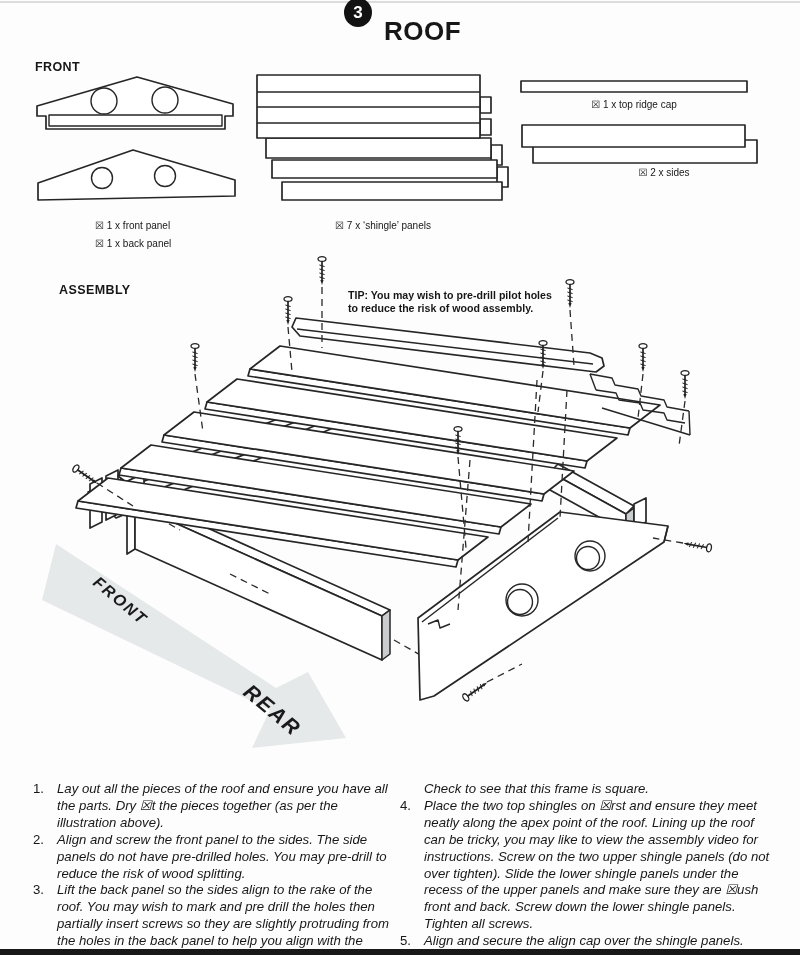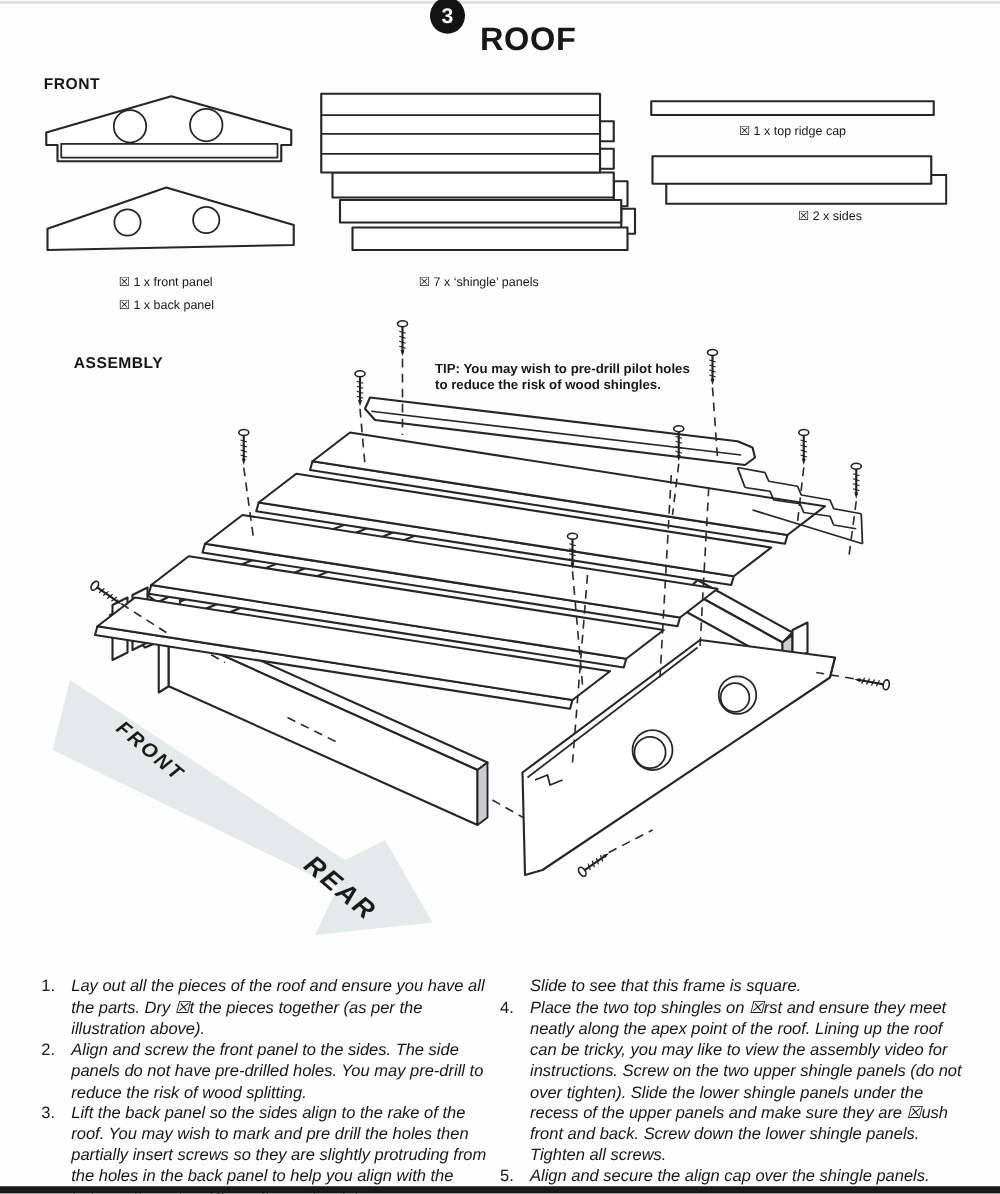--- a/index.html
+++ b/index.html
@@ -91,21 +91,21 @@
   <svg class="diagram" style="left:518px;top:120px;" width="240" height="48" viewBox="0 0 240 48">
     <rect class="ln" x="15" y="20" width="224" height="23"></rect>
     <rect class="ln" x="4" y="5" width="223" height="22"></rect>
   </svg>
   <div class="plabel center" style="left:544px;top:167px;width:240px;">☒ 2 x sides</div>
 
   <div class="seclab" style="left:35px;top:283px;margin-left:24px;">ASSEMBLY</div>
 
   <div class="tip">
     <span>TIP: You may wish to pre-drill pilot holes</span><br>
-    <span>to reduce the risk of wood shingles.</span>
+    <span>to reduce the risk of wood assembly.</span>
   </div>
 
   <svg class="diagram" style="left:30px;top:250px;" width="740" height="520" viewBox="0 0 740 520">
     <defs>
       <g id="screw">
         <ellipse cx="0" cy="1" rx="4" ry="2.4" fill="#fff" stroke="#222" stroke-width="1.3"></ellipse>
         <line x1="0" y1="3" x2="0" y2="24" stroke="#222" stroke-width="1.7"></line>
         <line x1="-2.6" y1="7" x2="2.6" y2="8.6" stroke="#222" stroke-width="1"></line>
         <line x1="-2.6" y1="11" x2="2.6" y2="12.6" stroke="#222" stroke-width="1"></line>
         <line x1="-2.6" y1="15" x2="2.6" y2="16.6" stroke="#222" stroke-width="1"></line>
@@ -226,21 +226,21 @@
     </div>
     <div class="step">
       <span class="num">3.</span>
       <p class="txt">Lift the back panel so the sides align to the rake of the roof. You may wish to mark and pre drill the holes then partially insert screws so they are slightly protruding from the holes in the back panel to help you align with the holes in the sides. Clamp the parts while screwing.</p>
     </div>
   </div>
 
   <div class="col col-right">
     <div class="step">
       <span class="num"></span>
-      <p class="txt">Slide to see that this frame is square.</p>
+      <p class="txt">Check to see that this frame is square.</p>
     </div>
     <div class="step">
       <span class="num">4.</span>
       <p class="txt">Place the two top shingles on ☒rst and ensure they meet neatly along the apex point of the roof. Lining up the roof can be tricky, you may like to view the assembly video for instructions. Screw on the two upper shingle panels (do not over tighten). Slide the lower shingle panels under the recess of the upper panels and make sure they are ☒ush front and back. Screw down the lower shingle panels. Tighten all screws.</p>
     </div>
     <div class="step">
       <span class="num">5.</span>
       <p class="txt">Align and secure the align cap over the shingle panels.</p>
     </div>
   </div>

